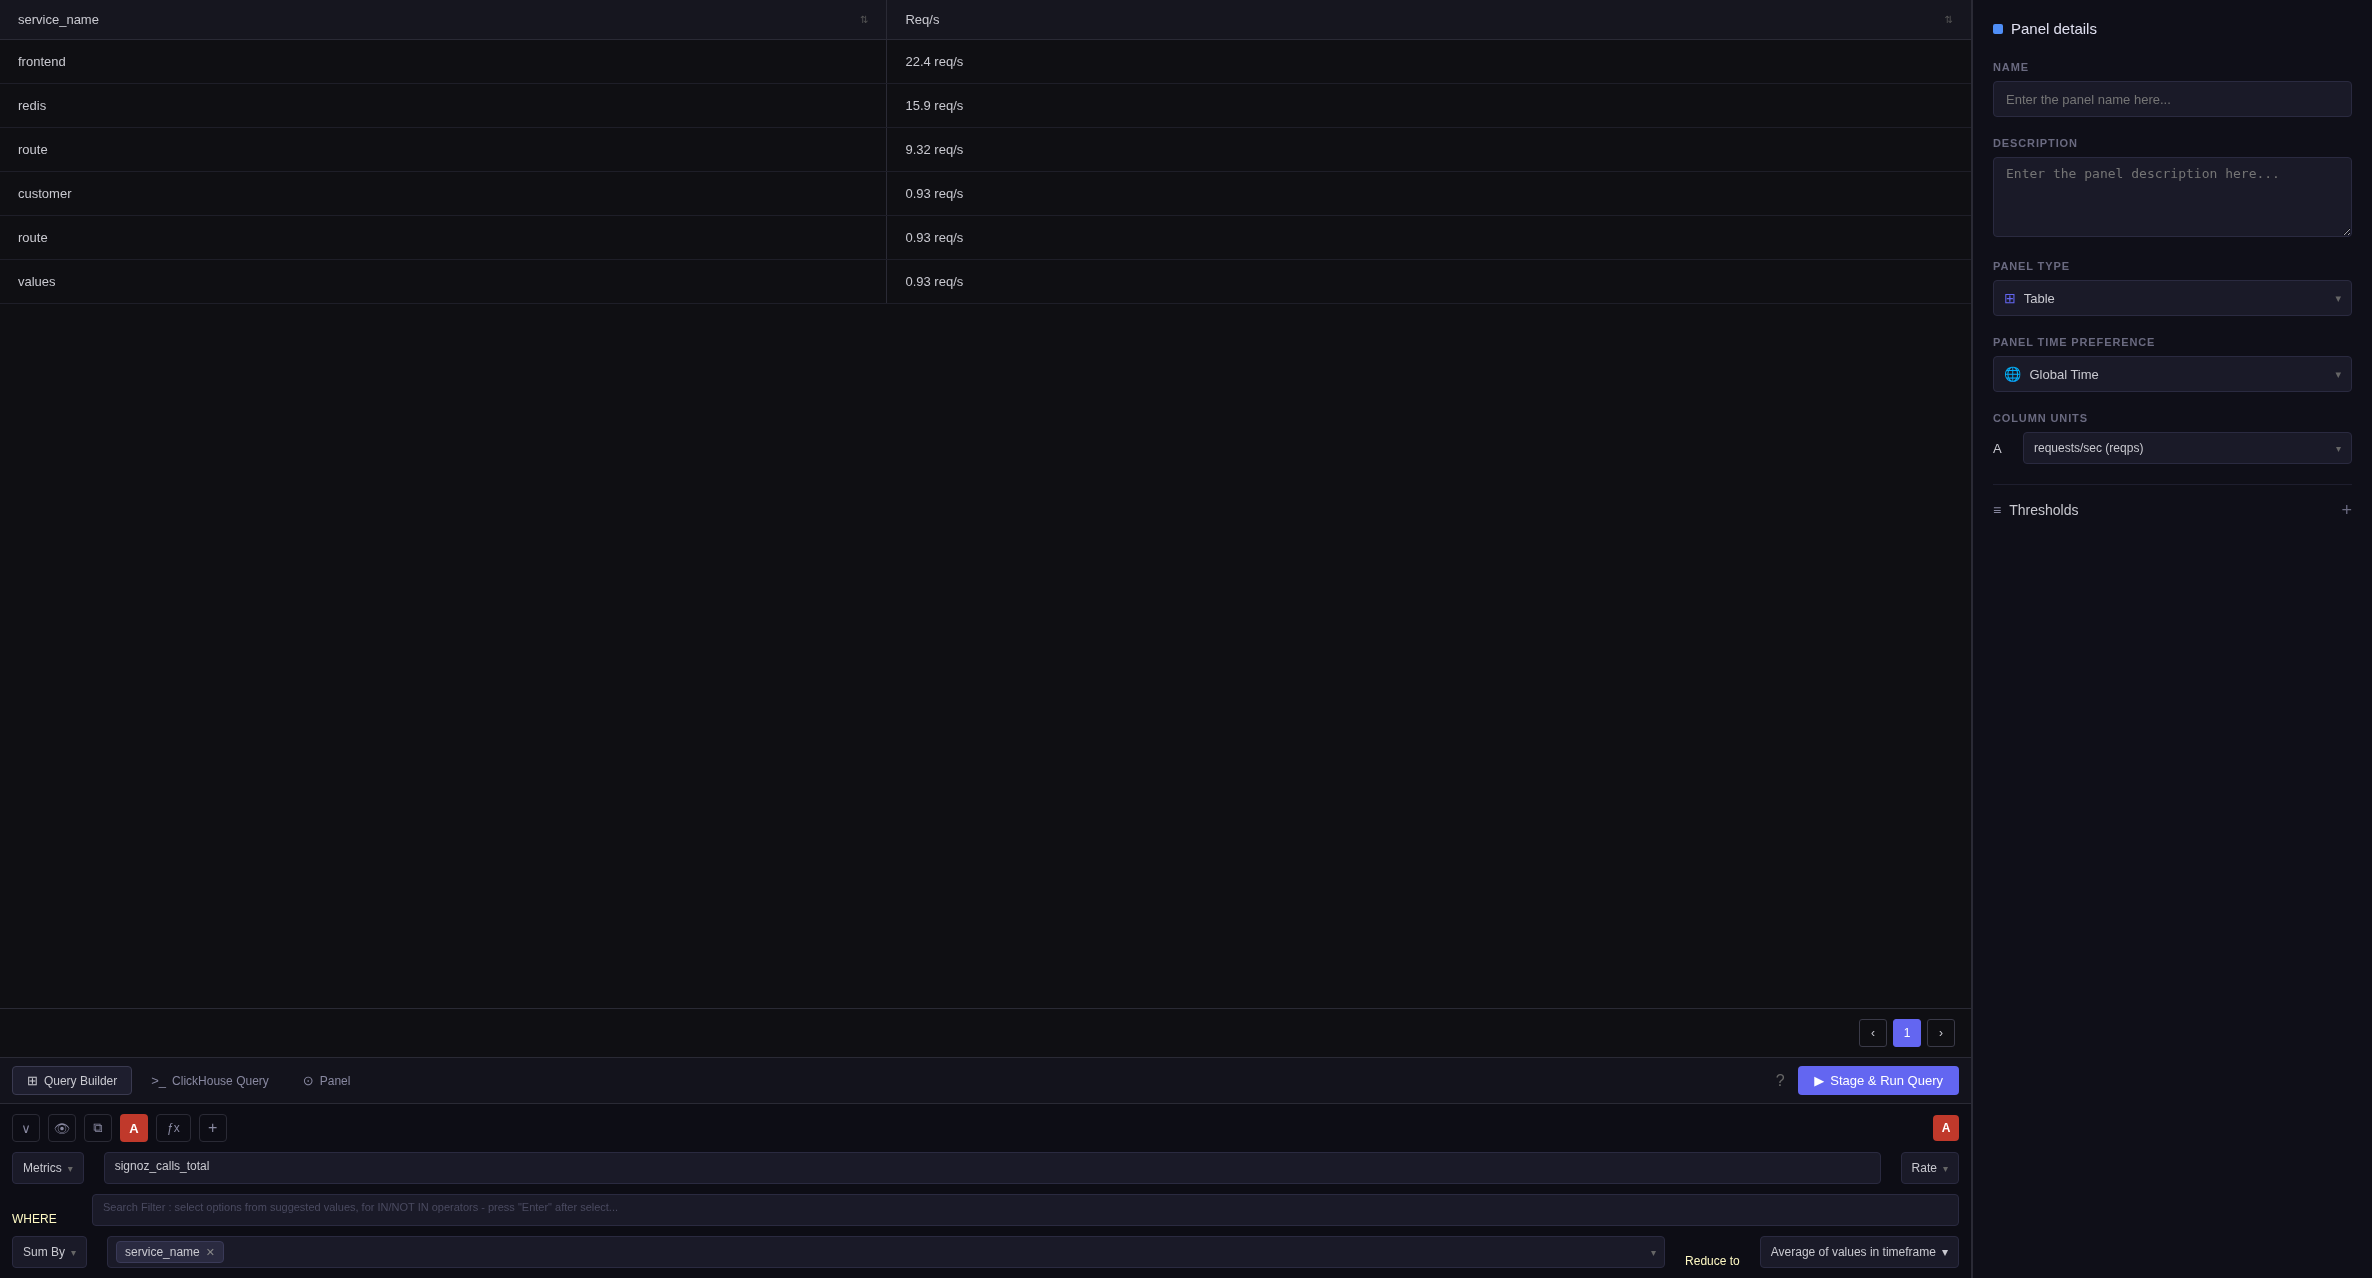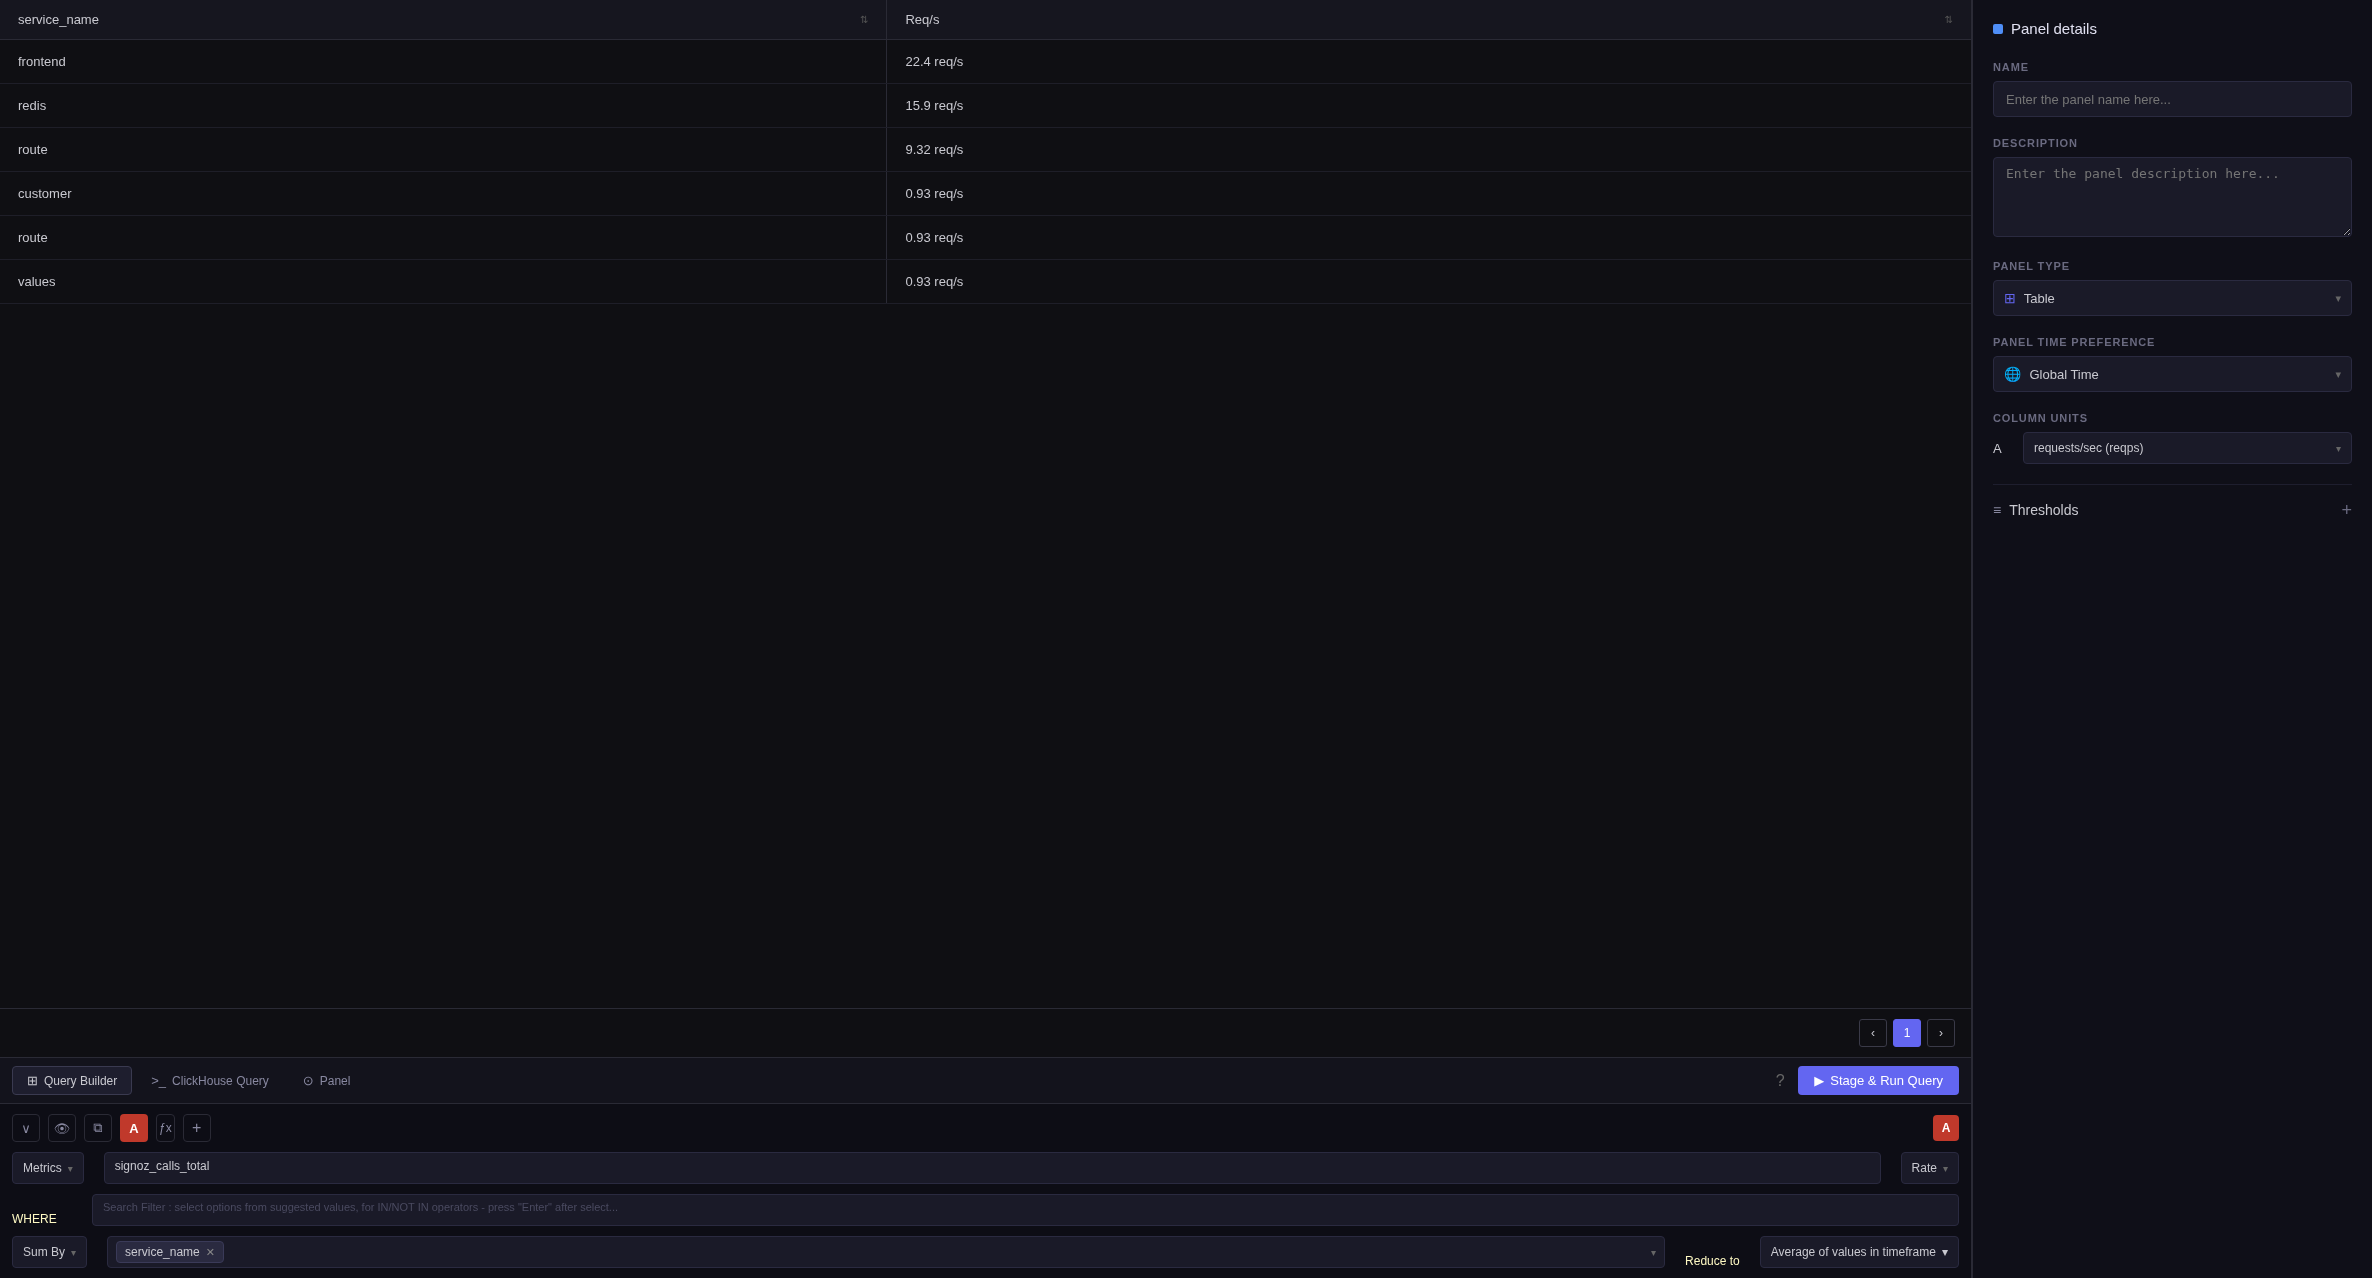--- a/index.html
+++ b/index.html
@@ -203,21 +203,21 @@
       border-radius: 4px;
       font-weight: bold;
       font-size: 13px;
       cursor: pointer;
     }
 
     .fx-btn {
       background: none;
       border: 1px solid #2a2a35;
       color: #8888a0;
-      padding: 4px 2px;
+      padding: 4px 10px;
       height: 28px;
       display: flex;
       align-items: center;
       justify-content: center;
       cursor: pointer;
       border-radius: 4px;
       font-size: 12px;
     }
 
     .plus-btn {

